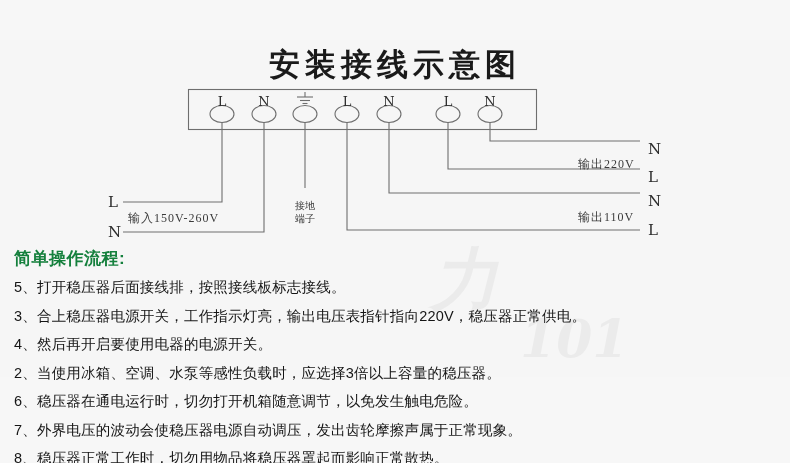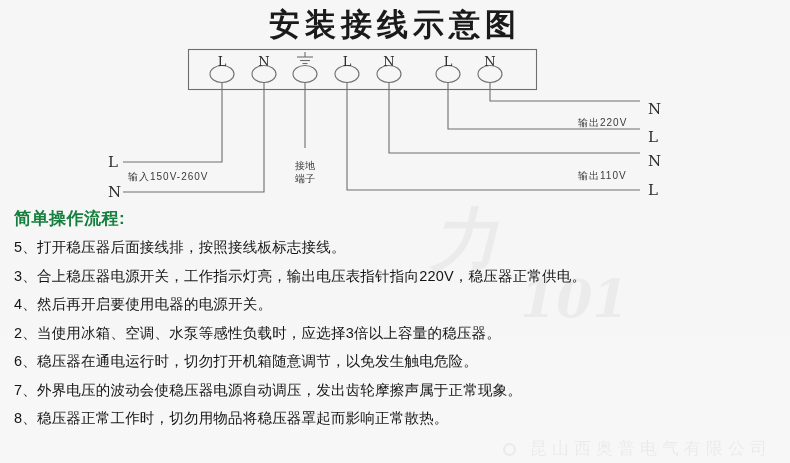--- a/index.html
+++ b/index.html
@@ -12,20 +12,21 @@
     background: #f7f7f7;
     font-family: "Liberation Sans", "DejaVu Sans", sans-serif;
     overflow: hidden;
     position: relative;
   }
   #page {
     position: relative;
     width: 790px;
     height: 337px;
     background: #f6f6f6;
+    margin-top: 40px;
   }
 
   
   .title {
     position: absolute;
     left: 0;
     top: 4px;
     width: 790px;
     text-align: center;
     font-family: "DejaVu Serif", "Liberation Serif", serif;
@@ -55,22 +56,22 @@
     white-space: nowrap;
   }
   .term-label {
     font-size: 13px;
     transform: translateX(-50%);
   }
   .end-label {
     font-size: 15px;
   }
   .wire-caption {
-    font-family: Liberation Sans, sans-serif;
-    font-size: 10px;
+    font-family: Liberation Serif, serif;
+    font-size: 12px;
     color: #3a3a3a;
     letter-spacing: 1px;
     white-space: nowrap;
     position: absolute;
   }
   .ground-caption {
     position: absolute;
     font-family: Liberation Mono, monospace;
     font-size: 10px;
     color: #3a3a3a;

